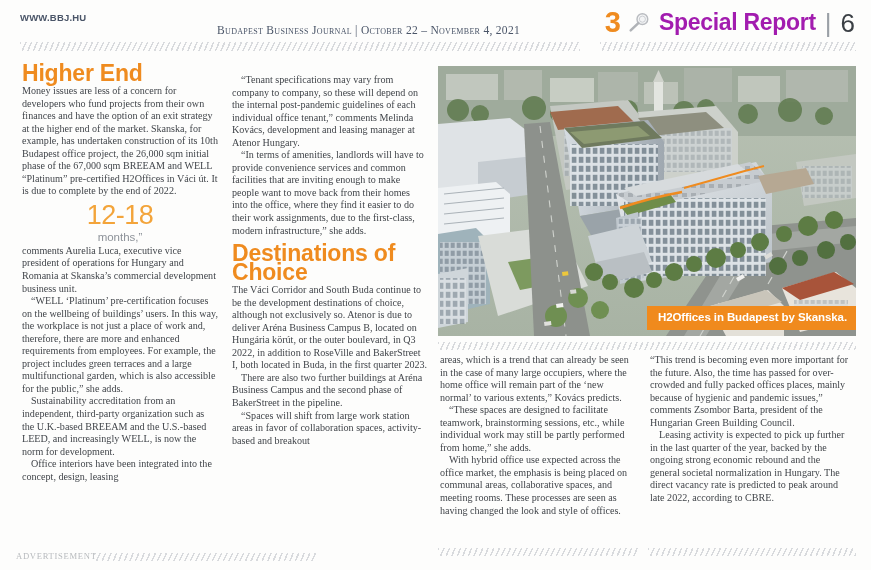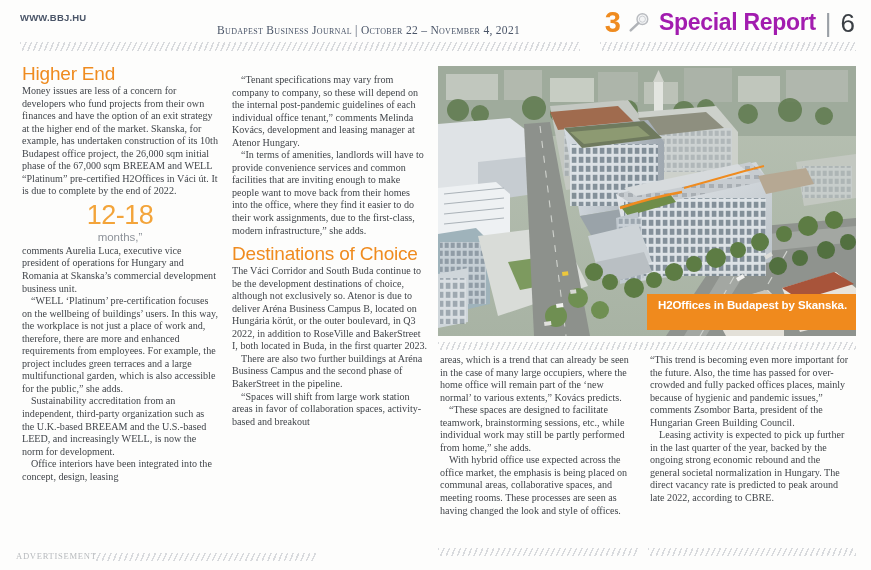--- a/index.html
+++ b/index.html
@@ -128,22 +128,22 @@
   }
   .col p.noindent { text-indent: 0; }
 
   .col1 { left: 22px;  top: 64px;  width: 196px; }
   .col2 { left: 232px; top: 74px;  width: 196px; }
   .col3 { left: 440px; top: 354px; width: 196px; }
   .col4 { left: 650px; top: 354px; width: 200px; }
 
   .heading {
     font-family: "Liberation Sans", sans-serif;
-    font-size: 19px;
-    font-weight: normal;
+    font-size: 23px;
+    font-weight: bold;
     color: #ef8b1f;
     line-height: 19px;
     margin: 0 0 2px 0;
     letter-spacing: -0.2px;
   }
   .heading.second { margin-top: 7px; }
 
   
   .pullquote {
     text-align: center;
@@ -180,21 +180,21 @@
   .caption {
     position: absolute;
     right: 0px;
     bottom: 6px;
     background: #f08a1d;
     color: #ffffff;
     font-family: "Liberation Sans", sans-serif;
     font-weight: bold;
     font-size: 11.5px;
     line-height: 13px;
-    padding: 5px 9px 18px 11px;
+    padding: 5px 9px 6px 11px;
     letter-spacing: -0.1px;
     white-space: nowrap;
   }
 
   
   .ad-label {
     position: absolute;
     left: 16px;
     top: 551px;
     font-family: "Liberation Serif", serif;

